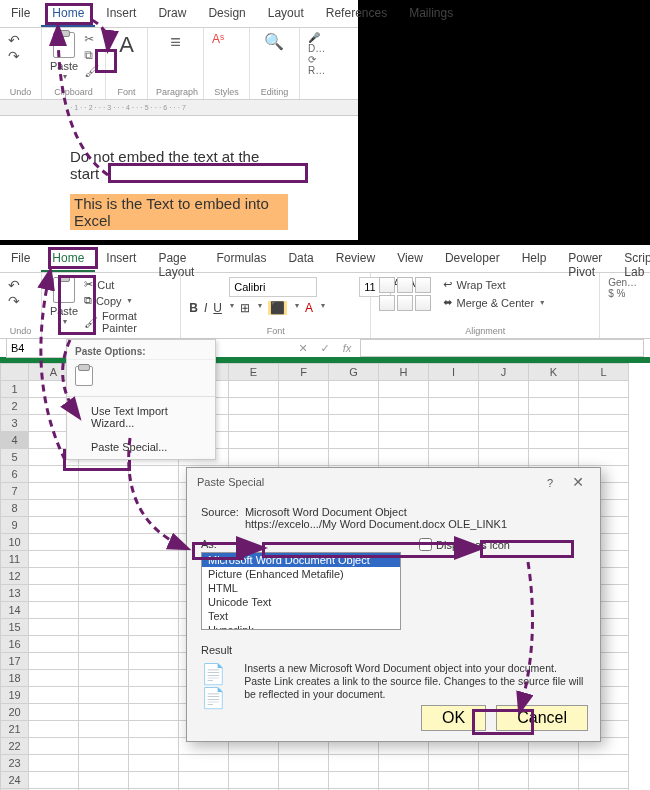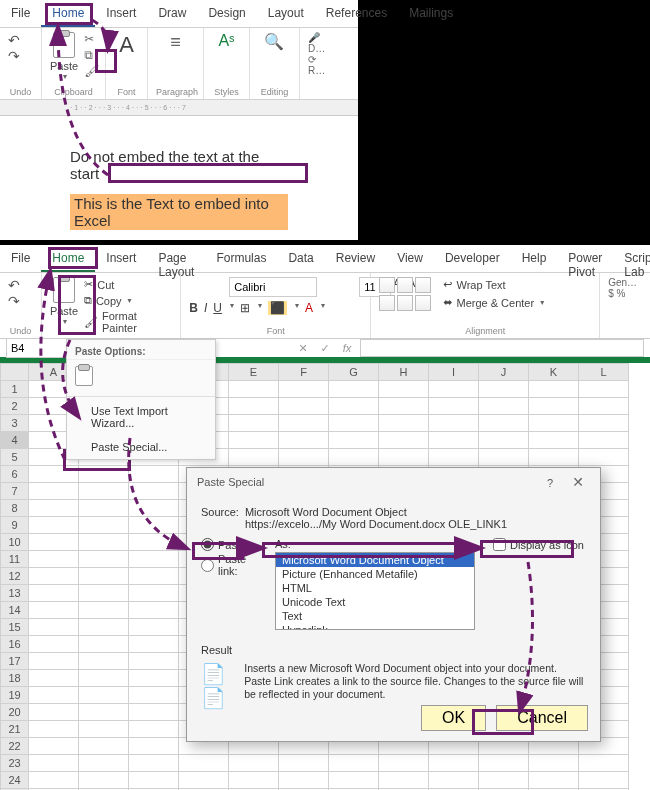--- a/index.html
+++ b/index.html
@@ -103,21 +103,21 @@
       <div class="icon-font">
           <span style="font-size:22px;">A</span>
         </div>
       <div class="ribbon-group-label">Font</div>
     </div>
     <div class="ribbon-group" style="width:56px;">
       <div style="font-size:18px; text-align:center; color:#666;">≡</div>
       <div class="ribbon-group-label">Paragraph</div>
     </div>
     <div class="ribbon-group" style="width:46px;">
-      <div style="font-size:16px; color:#15803d; text-align:center;">Aˢ</div>
+      <div style="font-size:12px; color:#ef4444; ">Aˢ</div>
       <div class="ribbon-group-label">Styles</div>
     </div>
     <div class="ribbon-group" style="width:50px;">
       <div style="font-size:16px; color:#666; text-align:center;">🔍</div>
       <div class="ribbon-group-label">Editing</div>
     </div>
     <div class="ribbon-group" style="width:40px; border-right:none;">
       <div style="font-size:10px; color:#666;">
         <div>🎤 D…</div>
           <div>⟳ R…</div>
@@ -711,30 +711,20 @@
     </div>
     <div class="dialog-body">
       <div style="display:flex; gap:6px; margin-bottom:8px;">
         <span>Source:</span>
         <div>
           <div>Microsoft Word Document Object</div>
           <div>https://excelo.../My Word Document.docx OLE_LINK1</div>
         </div>
       </div>
       <div style="display:flex; gap:8px;">
-        <div style="width:66px;">
-          <label class="radio">
-              <input type="radio" name="pl" checked="" style="">
-              <span>Paste:</span>
-            </label><br>
-          <label class="radio">
-              <input type="radio" name="pl" style="">
-              <span>Paste link:</span>
-            </label>
-        </div>
         <div>
           <div style="margin-bottom:2px;">As:</div>
           <div class="listbox" id="as-listbox">
               <div class="opt selected">Microsoft Word Document Object</div>
               <div class="opt">Picture (Enhanced Metafile)</div>
               <div class="opt">HTML</div>
               <div class="opt">Unicode Text</div>
               <div class="opt">Text</div>
               <div class="opt">Hyperlink</div>
             </div>

